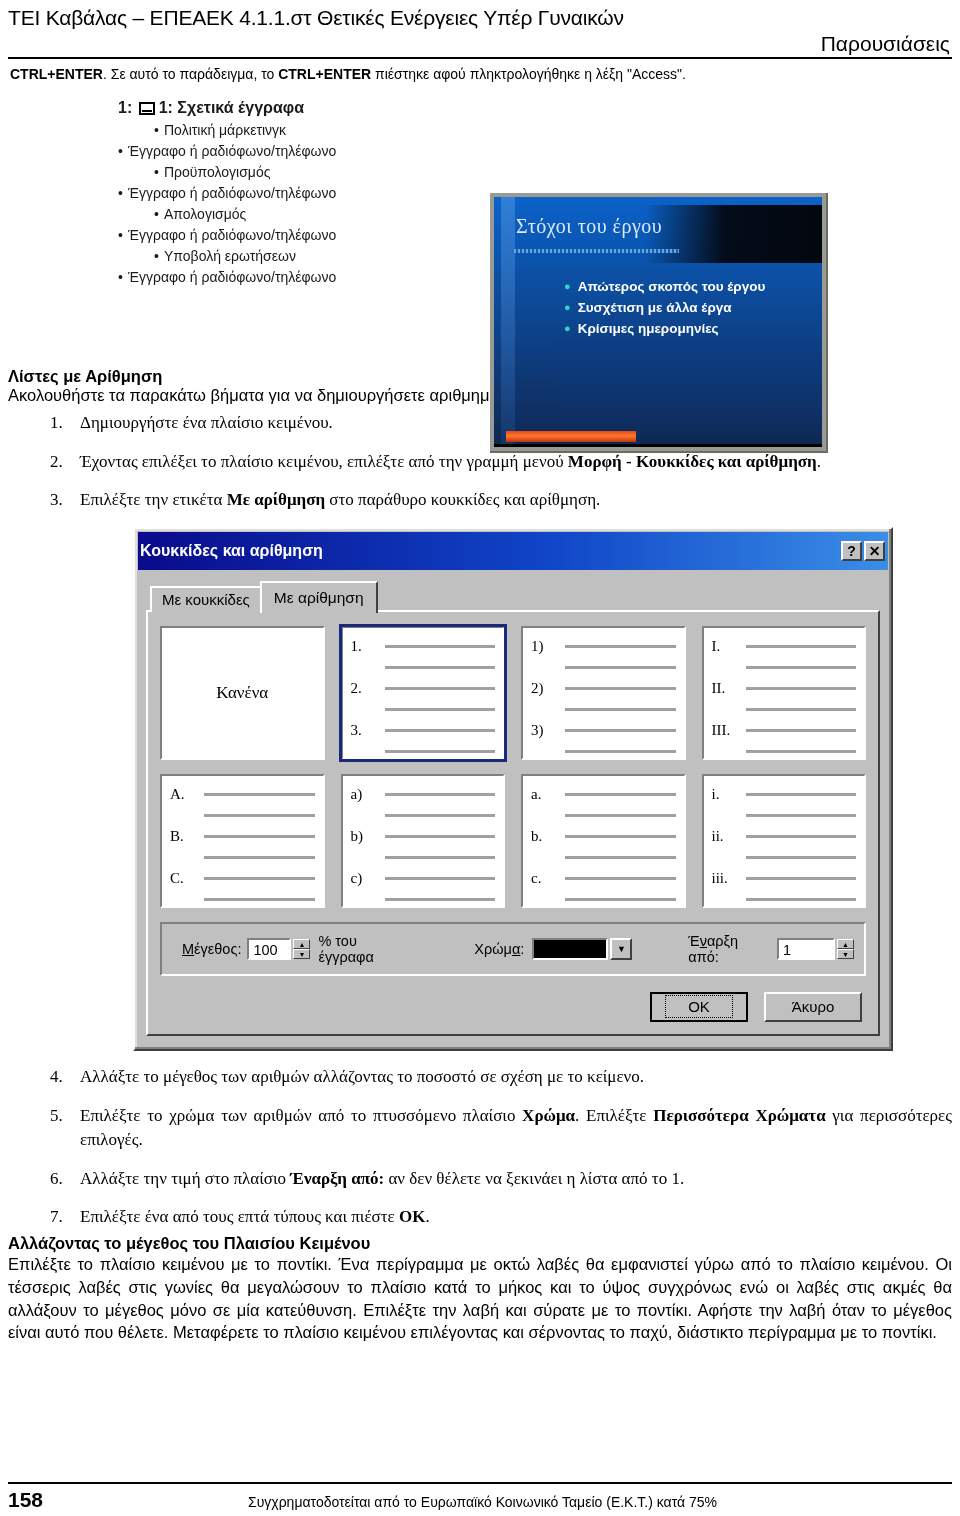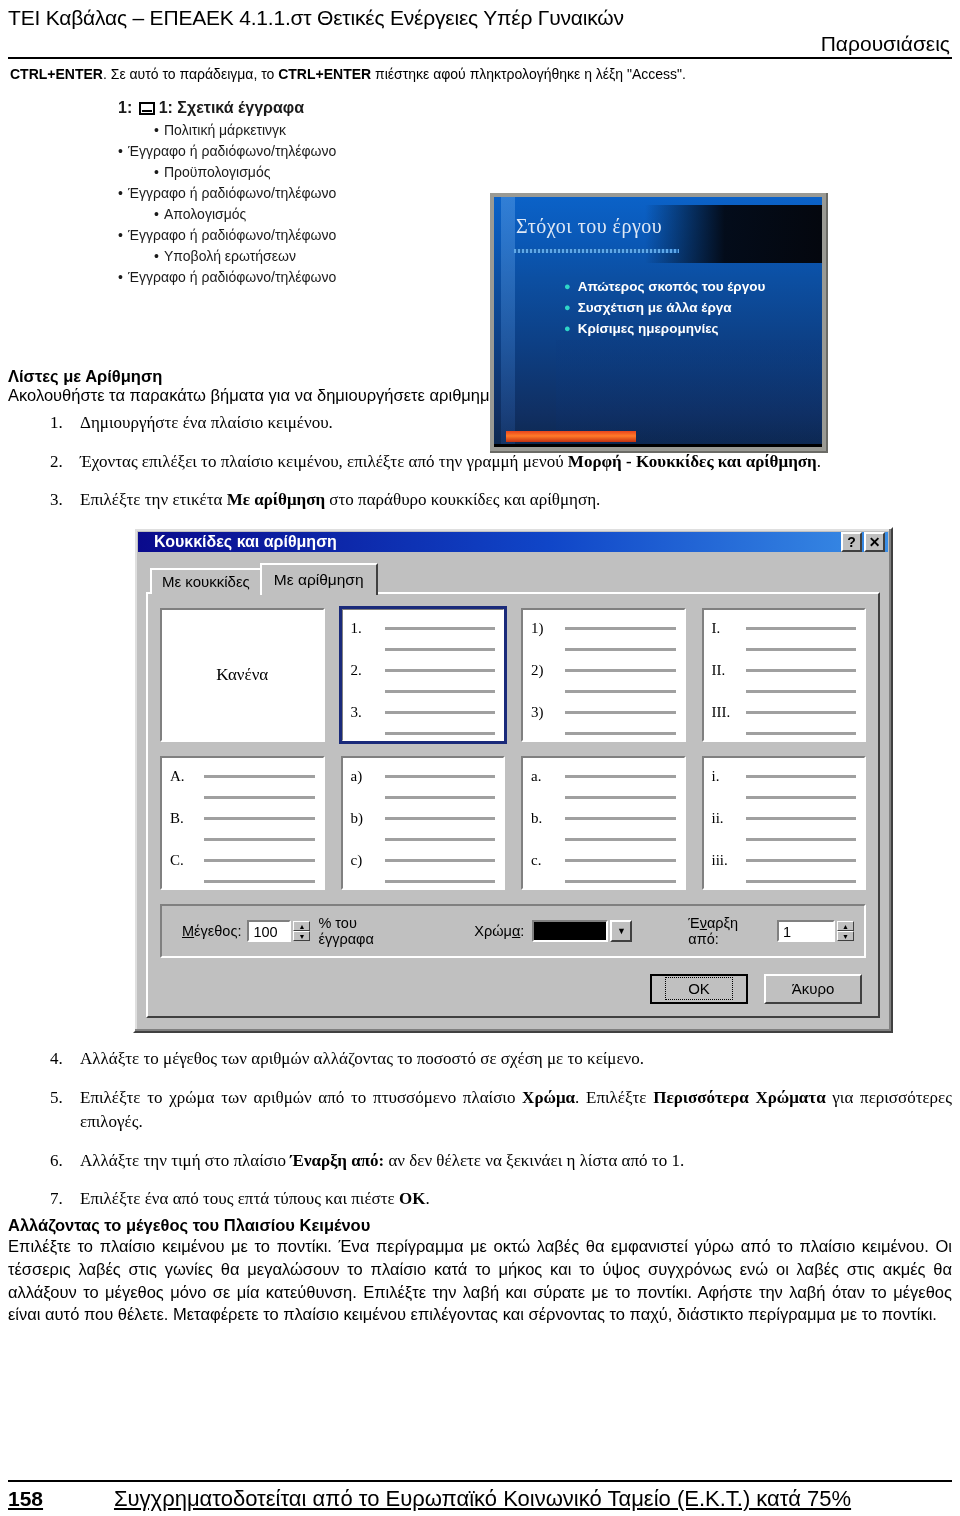--- a/index.html
+++ b/index.html
@@ -99,23 +99,23 @@
   .dlg {
     position:relative; width:760px; margin:6px 0 0 125px;
     background:#c0c0c0;
     border-top:2px solid #ffffff; border-left:2px solid #ffffff;
     border-right:2px solid #404040; border-bottom:2px solid #404040;
     box-shadow: inset -2px -2px 0 #808080, inset 2px 2px 0 #dfdfdf;
     font-family:"Liberation Sans", sans-serif;
     padding:3px;
   }
   .dlg-title {
-    height:20px; display:flex; align-items:center;
+    height:38px; display:flex; align-items:center;
     background:linear-gradient(to right,#0a0a8c 0%, #1046c8 55%, #3a8ee6 100%);
-    color:#fff; font-weight:bold; font-size:16px; padding:0 3px 0 16px;
+    color:#fff; font-weight:bold; font-size:16px; padding:0 3px 0 2px;
   }
   .dlg-title .t { flex:1; }
   .tbtn {
     width:21px; height:20px; margin-left:2px;
     background:#c0c0c0;
     border-top:2px solid #ffffff; border-left:2px solid #ffffff;
     border-right:2px solid #404040; border-bottom:2px solid #404040;
     color:#000; font-weight:bold; font-size:14px; line-height:16px; text-align:center;
   }
   .dlg-body { padding:10px 8px 8px 8px; }
@@ -183,23 +183,23 @@
     border-top:2px solid #ffffff; border-left:2px solid #ffffff;
     border-right:2px solid #404040; border-bottom:2px solid #404040;
     margin-left:16px;
   }
   .btn.default { border:2px solid #000000; }
   .btn.default span { border:1px dotted #000; padding:2px 22px; }
 
   
   .footer { position:absolute; left:8px; right:8px; bottom:4px; }
   .footer-rule { border-top:2px solid #000; }
-  .footer-row { display:flex; align-items:baseline; margin-top:4px; font-family:"Liberation Sans", sans-serif;text-decoration:underline; }
+  .footer-row { display:flex; align-items:baseline; margin-top:4px; font-family:"Liberation Sans", sans-serif; }
   .pg { font-size:21px; font-weight:bold; }
-  .ftxt { flex:1; text-align:center; font-size:22px; padding-right:30px; }
+  .ftxt { flex:1; text-align:center; font-size:14px; padding-right:30px; }
 </style>
 </head>
 <body>
 
 <div class="page">
 
   <div>
     <div class="hdr-line1">ΤΕΙ Καβάλας – ΕΠΕΑΕΚ 4.1.1.στ Θετικές Ενέργειες Υπέρ Γυναικών</div>
     <div class="hdr-line2">Παρουσιάσεις</div>
     <div class="hdr-rule"></div>

